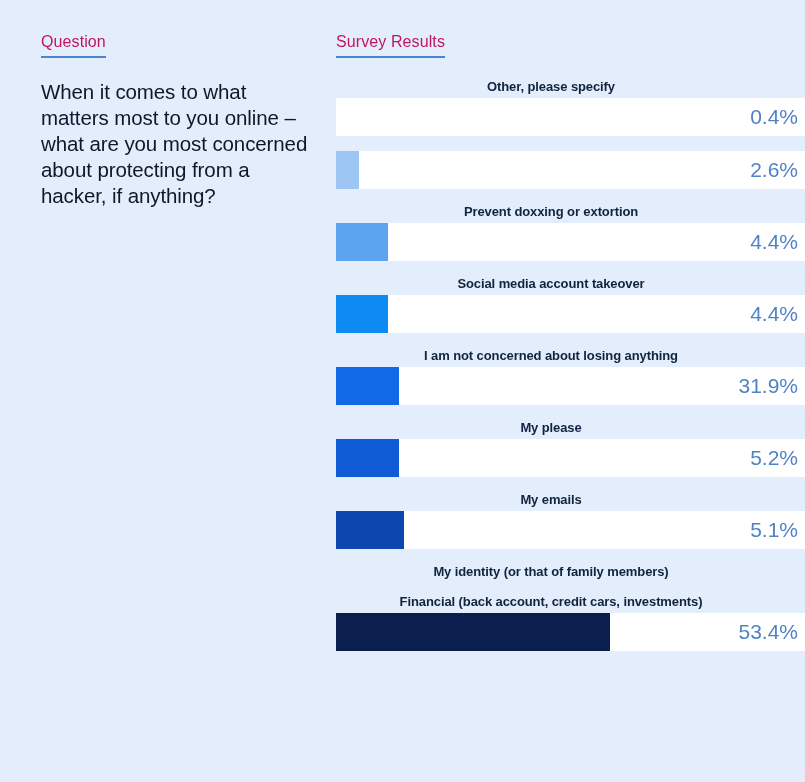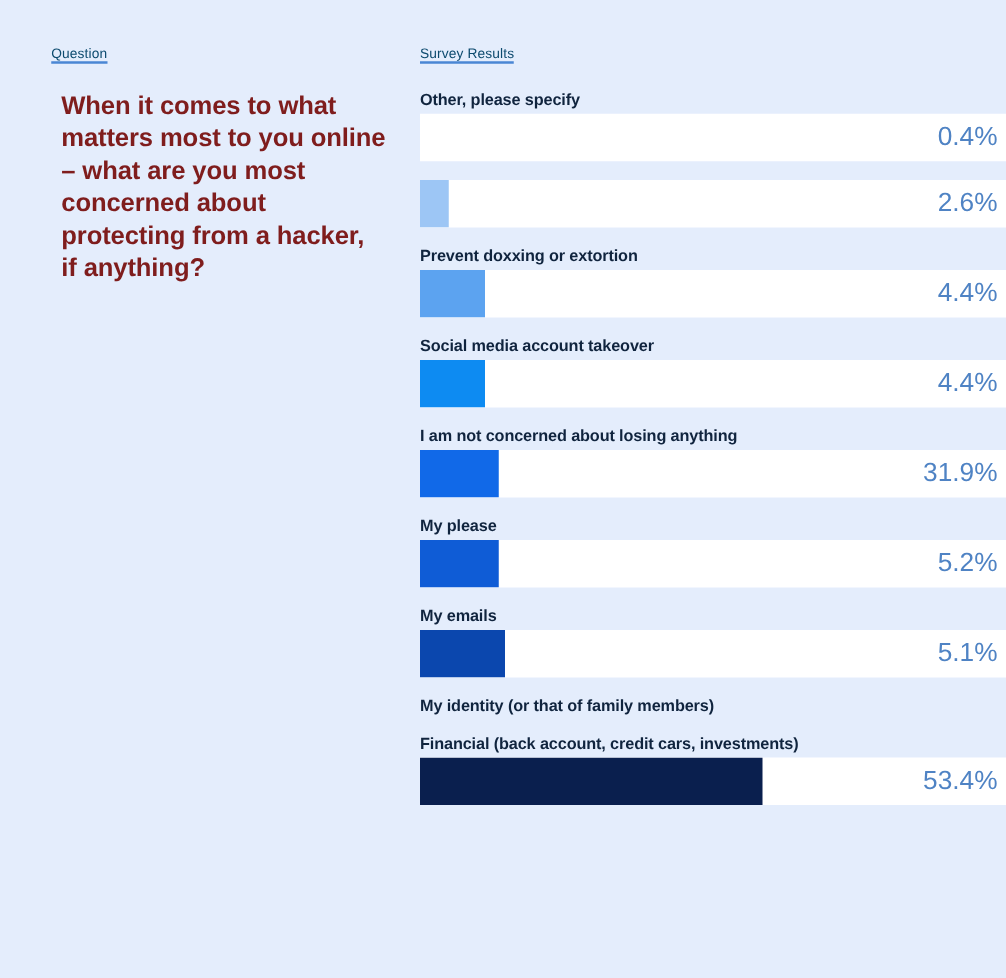--- a/index.html
+++ b/index.html
@@ -24,46 +24,47 @@
   
   .question-col {
     position: absolute;
     left: 41px;
     top: 33px;
     width: 268px;
   }
 
   .col-head {
     display: inline-block;
-    font-size: 11px;
-    color: #0c4a6e;
+    font-size: 16px;
+    color: #be185d;
     letter-spacing: .1px;
+    padding-bottom: 5px;
     border-bottom: 2px solid #4a86d4;
   }
 
   .question-text {
     margin-top: 21px;
     font-size: 20.5px;
     line-height: 26px;
-    font-weight: bold;
-    color: #7f1d1d;
+    font-weight: normal;
+    color: #0f172a;
     letter-spacing: -0.1px;
-    margin-left: 8px;
   }
 
   
   .results-col {
     position: absolute;
     left: 336px;
     top: 33px;
     width: 430px;
   }
 
   .results-list {
     margin-top: 21px;
+    text-align: center;
   }
 
   .result-row {
     margin-bottom: 15px;
   }
   .result-row:last-child { margin-bottom: 0; }
 
   .bar-label {
     font-size: 13px;
     font-weight: bold;

